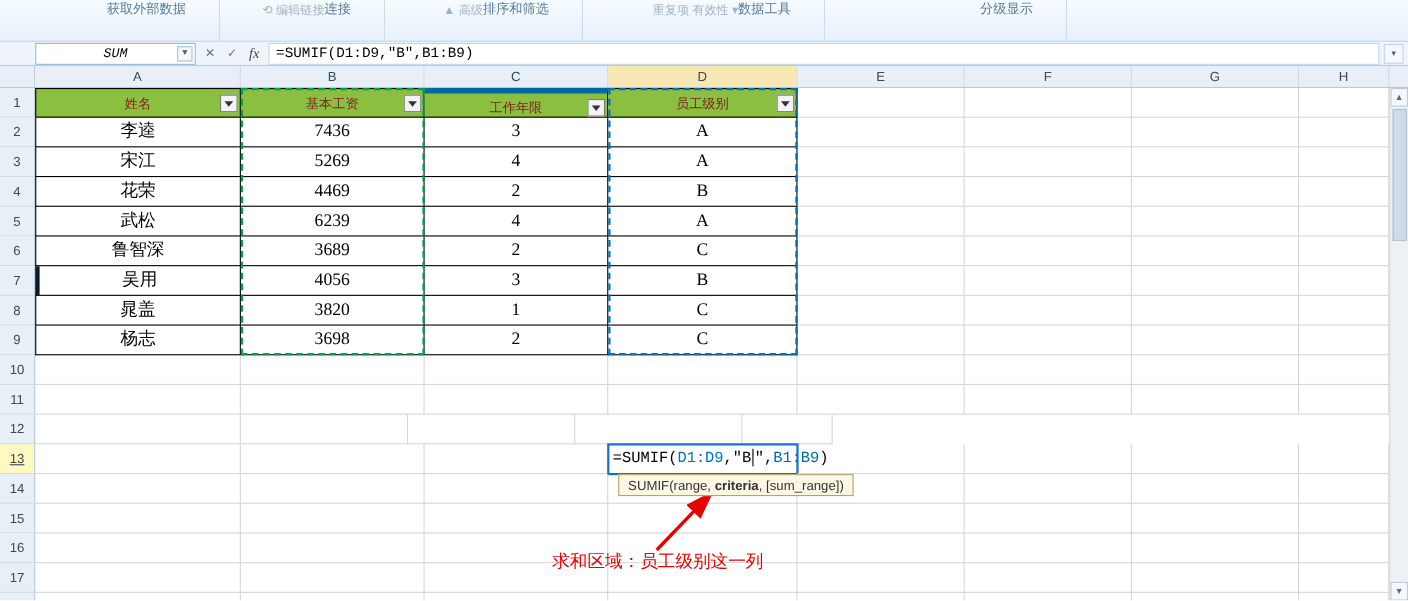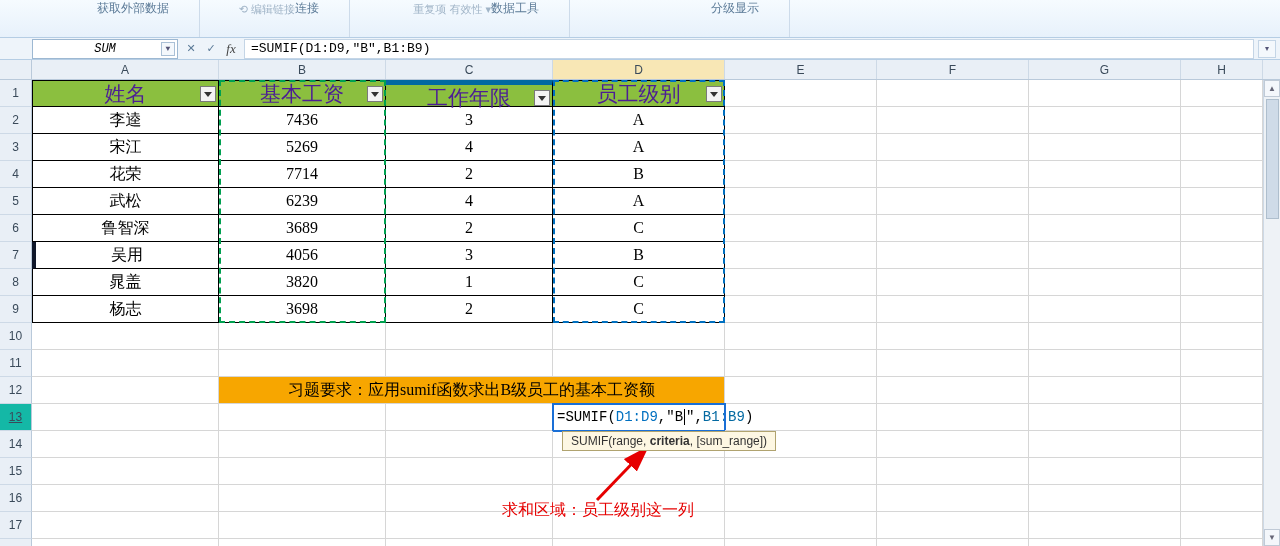--- a/index.html
+++ b/index.html
@@ -25,30 +25,30 @@
   .colhdr-row { height:20px; display:flex; background:#e9eff6; border-bottom:1px solid #b9c9da; }
   .corner { width:32px; border-right:1px solid #b9c9da; background:#e9eff6;}
   .colhdr { border-right:1px solid #cdd9e6; text-align:center; line-height:20px; color:#3a4a5a; font-size:12px; background:#e9eff6;}
   .colhdr.sel { background:#f8e7b5; }
 
   
   .gridwrap { position:relative; height:466px; overflow:hidden; }
   .grid { display:flex; }
   .rowhdrs { width:32px; }
   .rowhdr { height:27px; border-bottom:1px solid #cdd9e6; border-right:1px solid #b9c9da; text-align:center; line-height:27px; color:#3a4a5a; background:#e9eff6; font-size:12px;}
-  .rowhdr.sel { background:#14b8a6;text-decoration:underline; }
+  .rowhdr.sel { background:#fef9c3;text-decoration:underline; }
   .cells { position:relative; flex:1; }
   .cellrow { display:flex; height:27px; }
   .cell { border-right:1px solid #d6d6d6; border-bottom:1px solid #d6d6d6; text-align:center; line-height:26px; font-size:16px; font-family:"SimSun","Microsoft YaHei",serif; color:#000; position:relative; overflow:visible; white-space:nowrap;}
 
   
   .wA{width:187px;} .wB{width:167px;} .wC{width:167px;} .wD{width:172px;} .wE{width:152px;} .wF{width:152px;} .wG{width:152px;} .wH{width:82px;}
 
   
-  .hcell { background:#8bbf3f; color:#4c1d95; font-size:21px; position:relative;}
+  .hcell { background:#8bbf3f; color:#7f1d1d; font-size:12px; position:relative;}
   .hcell .fbtn, .datacell .fbtn { position:absolute; right:2px; top:5px; width:16px; height:16px; border:1px solid #7a7a7a; background:#f3f3f3; display:flex; align-items:center; justify-content:center;}
   .hcell .fbtn::after, .datacell .fbtn::after { content:""; border-left:4px solid transparent; border-right:4px solid transparent; border-top:5px solid #333;}
 
   
   .datacell { border-right:1px solid #000; border-bottom:1px solid #000; }
 
   
   .banner { background:#f7a600; color:#000; font-size:16px; text-align:center; line-height:26px; }
 
   
@@ -83,20 +83,24 @@
 <body>
 
 <div class="ribbon">
   <div class="ribbon-group" style="width:200px">
     <div class="icons"></div>
     <div class="label">获取外部数据</div>
   </div>
   <div class="ribbon-group" style="width:150px">
     <div class="icons">⟲ 编辑链接</div>
     <div class="label">连接</div>
+  </div>
+  <div class="ribbon-group" style="width:180px">
+    <div class="icons">▲ 高级</div>
+    <div class="label">排序和筛选</div>
   </div>
   <div class="ribbon-group" style="width:220px">
     <div class="icons">重复项 有效性 ▾</div>
     <div class="label">数据工具</div>
   </div>
   <div class="ribbon-group" style="width:220px">
     <div class="icons"></div>
     <div class="label">分级显示</div>
   </div>
 </div>
@@ -181,21 +185,21 @@
           <div class="cell wB datacell">5269</div>
           <div class="cell wC datacell">4</div>
           <div class="cell wD datacell">A</div>
           <div class="cell wE"></div>
           <div class="cell wF"></div>
           <div class="cell wG"></div>
           <div class="cell wH"></div>
         </div>
       <div class="cellrow">
           <div class="cell wA datacell" style="border-left:1px solid #000;">花荣</div>
-          <div class="cell wB datacell">7714</div>
+          <div class="cell wB datacell">4469</div>
           <div class="cell wC datacell">2</div>
           <div class="cell wD datacell">B</div>
           <div class="cell wE"></div>
           <div class="cell wF"></div>
           <div class="cell wG"></div>
           <div class="cell wH"></div>
         </div>
       <div class="cellrow">
           <div class="cell wA datacell" style="border-left:1px solid #000;">武松</div>
           <div class="cell wB datacell">6239</div>
@@ -263,21 +267,20 @@
           <div class="cell wC"></div>
           <div class="cell wD"></div>
           <div class="cell wE"></div>
           <div class="cell wF"></div>
           <div class="cell wG"></div>
           <div class="cell wH"></div>
         </div>
 
       <div class="cellrow">
         <div class="cell wA"></div>
-        <div class="cell banner merged" style="width:506px;">习题要求：应用sumif函数求出B级员工的基本工资额</div>
         <div class="cell wE"></div>
           <div class="cell wF"></div>
           <div class="cell wG"></div>
           <div class="cell wH"></div>
       </div>
 
       <div class="cellrow">
         <div class="cell wA"></div>
           <div class="cell wB"></div>
           <div class="cell wC"></div>

